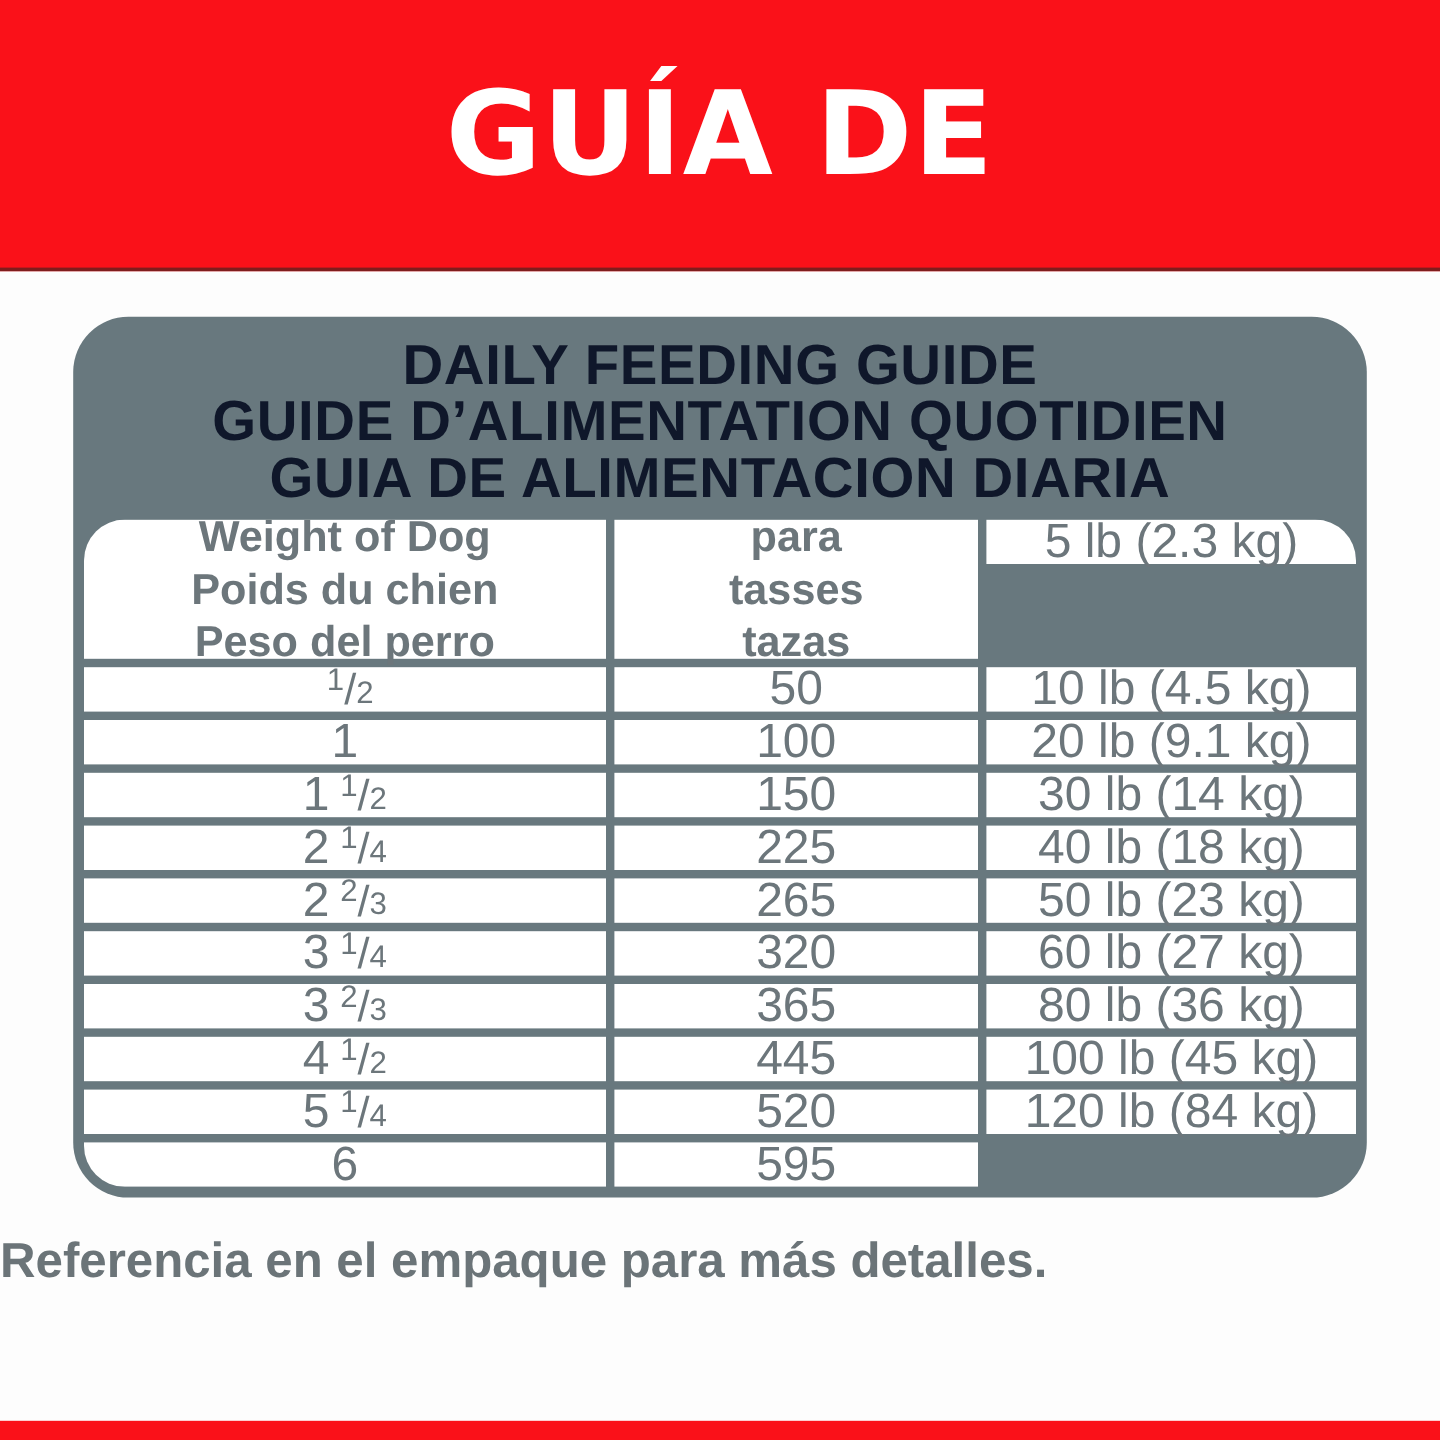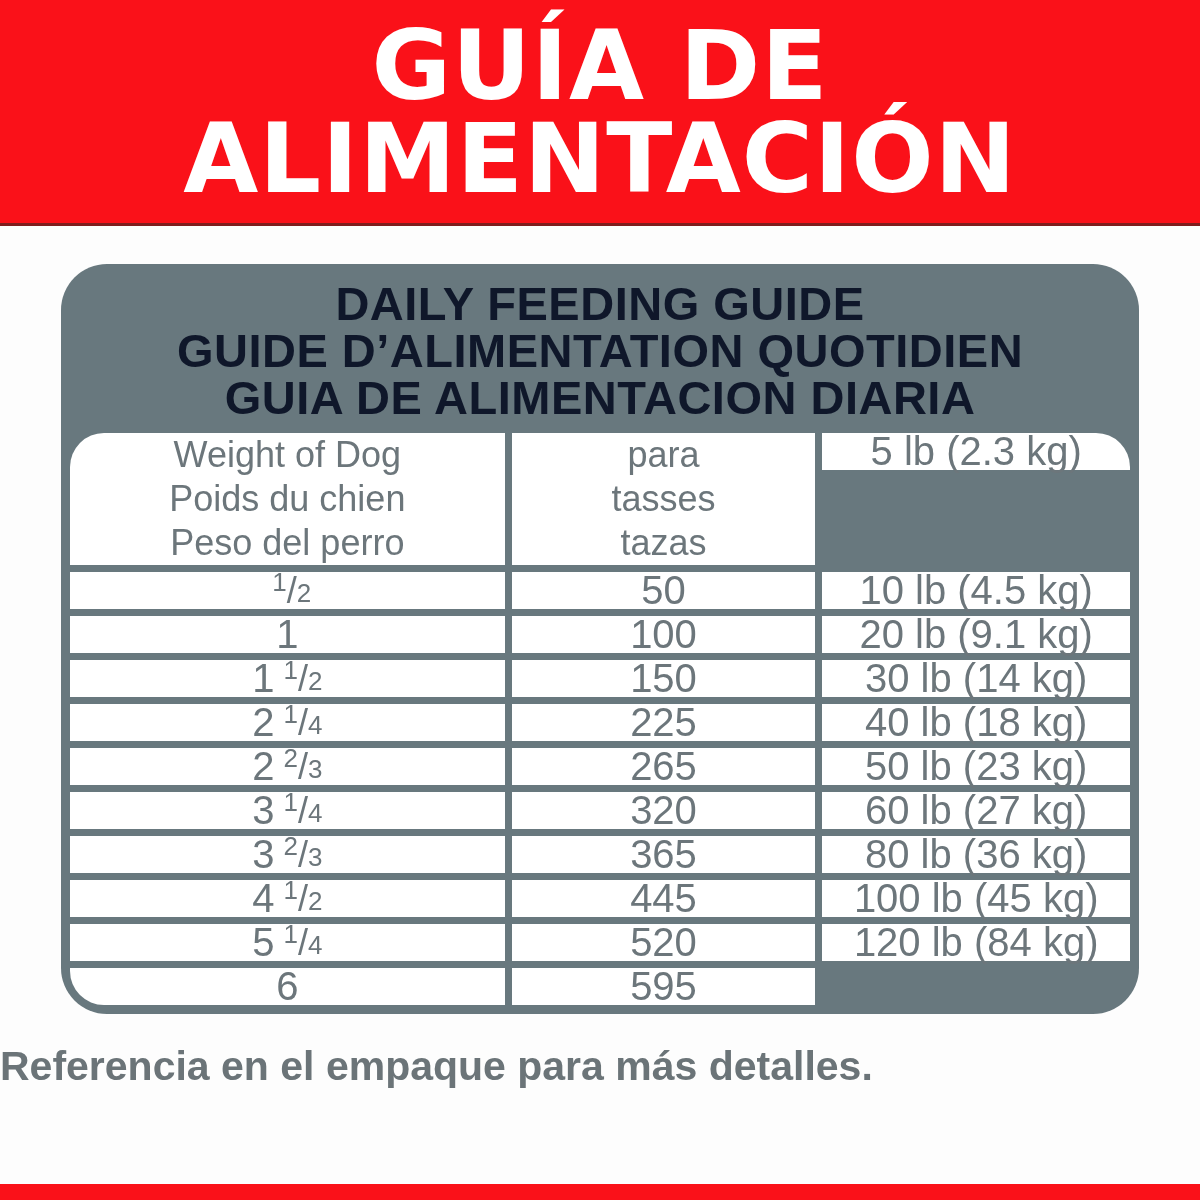--- a/index.html
+++ b/index.html
@@ -56,22 +56,22 @@
   }
   .cell {
     background: #ffffff;
     color: #6c767b;
     display: flex;
     align-items: center;
     justify-content: center;
     text-align: center;
   }
   .hcell {
-    height: 132px;
-    font-weight: normal;
+    height: 116px;
+    font-weight: bold;
     font-size: 36px;
     line-height: 44px;
     flex-direction: column;
   }
   .data-cell {
     height: 37px;
     font-size: 40px;
   }
 
   
@@ -95,21 +95,21 @@
     position: absolute;
     left: 0; right: 0; bottom: 0;
     height: 16px;
     background: #fa1119;
   }
 </style>
 </head>
 <body>
 
 <header class="red-band">
-  <h1><span>GUÍA DE</span><br><span>ALIMENTACIÓN</span></h1>
+  <h1><span>GUÍA DE</span><br></h1>
 </header>
 
 <section class="panel">
   <div class="panel-title">
     <div>DAILY FEEDING GUIDE</div>
     <div>GUIDE D’ALIMENTATION QUOTIDIEN</div>
     <div>GUIA DE ALIMENTACION DIARIA</div>
   </div>
 
   <div class="grid">

